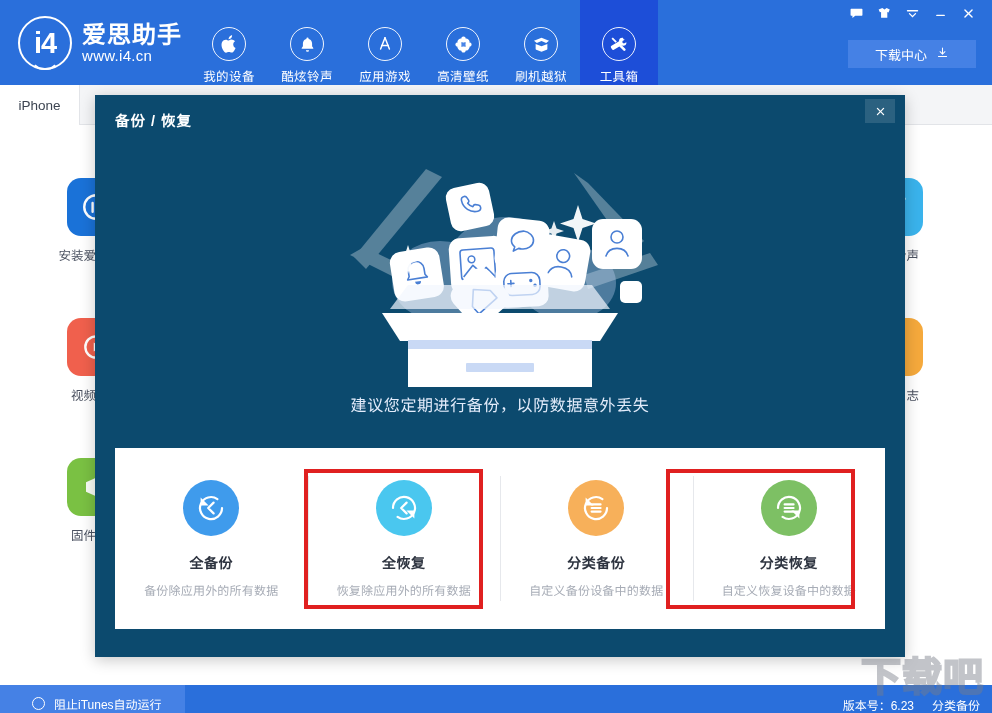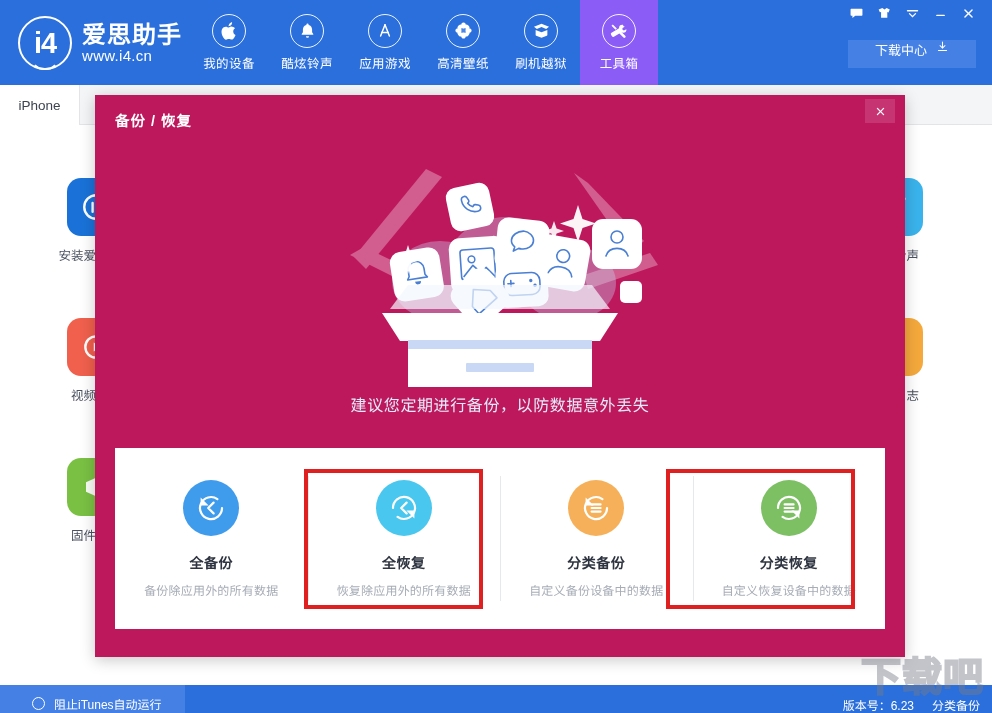--- a/index.html
+++ b/index.html
@@ -47,24 +47,24 @@
     border-right: 2.5px solid transparent;
   }
   .logo-texts { display: flex; flex-direction: column; gap: 1px; }
   .logo-cn { color: #ffffff; font-size: 24px; font-weight: bold; letter-spacing: 1px; line-height: 1.05; }
   .logo-url { color: #ffffff; font-size: 15px; letter-spacing: 0.3px; line-height: 1.05; }
 
   .nav { position: absolute; left: 190px; top: 0; height: 85px; display: flex; }
   .nav-item {
     width: 78px; height: 85px;
     display: flex; flex-direction: column;
-    align-items: center; justify-content: center;
+    align-items: center; justify-content: flex-end;
     gap: 5px; cursor: pointer;
   }
-  .nav-item.active { background: #8b5cf6; }
+  .nav-item.active { background: #1d4ed8; }
   .nav-icon {
     width: 34px; height: 34px; border-radius: 50%;
     border: 1.5px solid rgba(255,255,255,0.92);
     display: flex; align-items: center; justify-content: center;
   }
   .nav-icon svg { display: block; }
   .nav-label { color: #ffffff; font-size: 12.5px; letter-spacing: 0.4px; }
 
   .win-controls {
     position: absolute; right: 10px; top: 2px;
@@ -75,21 +75,21 @@
     display: flex; align-items: center; justify-content: center;
     cursor: pointer;
   }
   .win-btn svg { display: block; }
 
   .dl-center {
     position: absolute; right: 16px; top: 40px;
     width: 128px; height: 28px;
     background: #4581e5;
     color: #ffffff; font-size: 13px;
-    display: flex; align-items: flex-start; justify-content: center;
+    display: flex; align-items: center; justify-content: center;
     gap: 9px; cursor: pointer;
   }
 
   
   .tabstrip {
     position: absolute; left: 0; top: 85px;
     width: 992px; height: 40px;
     background: #f4f5f7;
     border-bottom: 1px solid #e2e4e8;
   }
@@ -120,21 +120,21 @@
     display: flex; align-items: center; justify-content: center;
   }
   .bg-tile-label {
     font-size: 12.5px; color: #4a5160; white-space: nowrap;
   }
 
   
   .modal {
     position: absolute; left: 95px; top: 95px;
     width: 810px; height: 562px;
-    background: #be185d;
+    background: #0c4a6e;
     box-shadow: 0 3px 14px rgba(0,0,0,0.22);
     overflow: hidden;
   }
   .modal-title {
     position: absolute; left: 20px; top: 14px;
     color: #ffffff; font-size: 14.5px; font-weight: bold;
     letter-spacing: 1px;
   }
   .modal-close {
     position: absolute; right: 10px; top: 4px;

